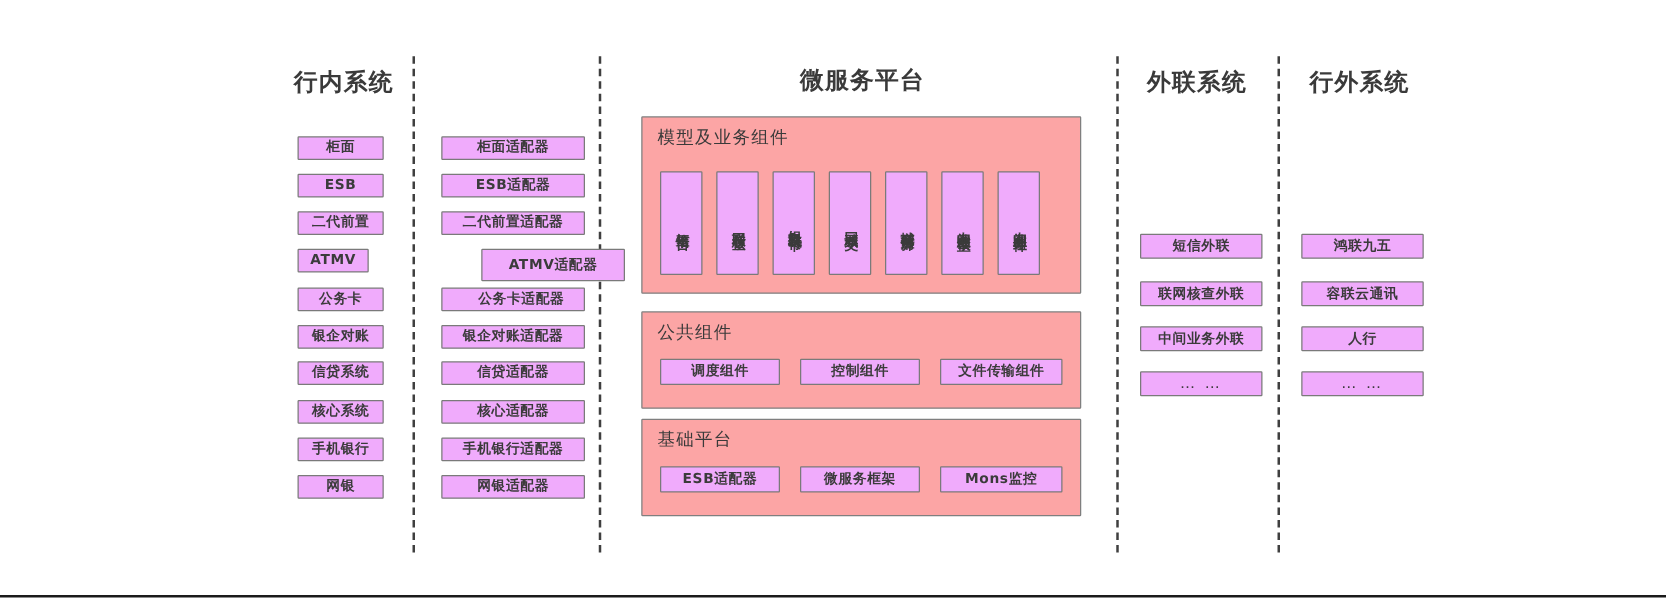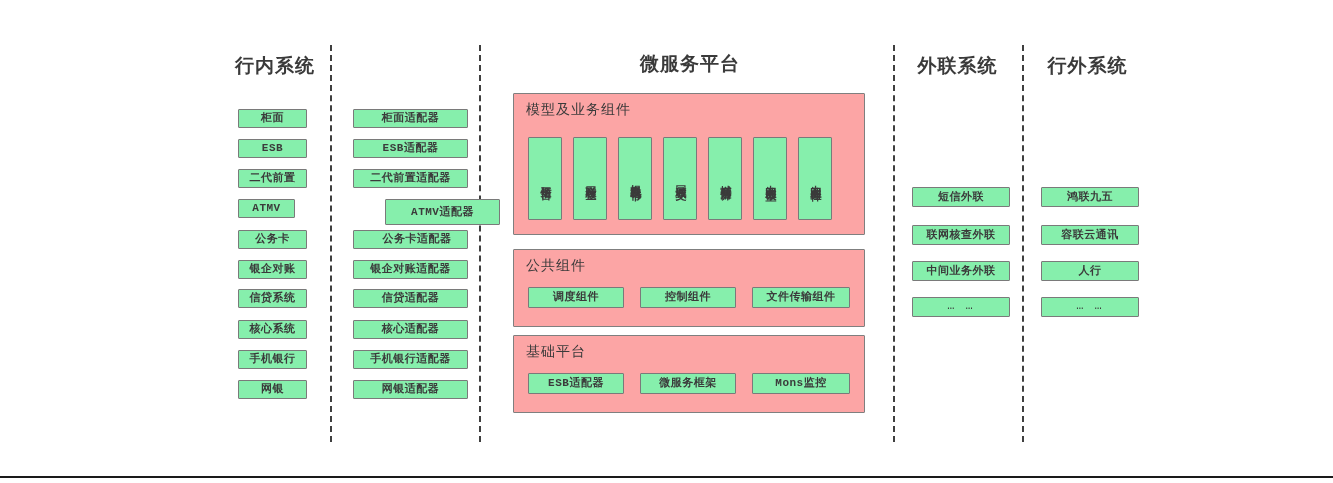--- a/index.html
+++ b/index.html
@@ -46,33 +46,32 @@
     font-weight: bold;
     color: #3a3a3a;
     letter-spacing: 1px;
     white-space: nowrap;
   }
 
   
   .node {
     position: absolute;
     box-sizing: border-box;
-    background: #86efac;
+    background: #f0abfc;
     border: 1px solid #7a7a7a;
     border-radius: 1px;
     font-size: 11px;
     font-weight: bold;
     color: #3b3b3b;
     display: flex;
     align-items: center;
     justify-content: center;
     text-align: center;
     line-height: 1.1;
     letter-spacing: 0.5px;
-    font-family: Liberation Mono, monospace;
   }
   .node.dots {
     letter-spacing: 2px;
     font-weight: normal;
     font-size: 12px;
   }
 
   
   .node.vert {
     writing-mode: vertical-rl;

